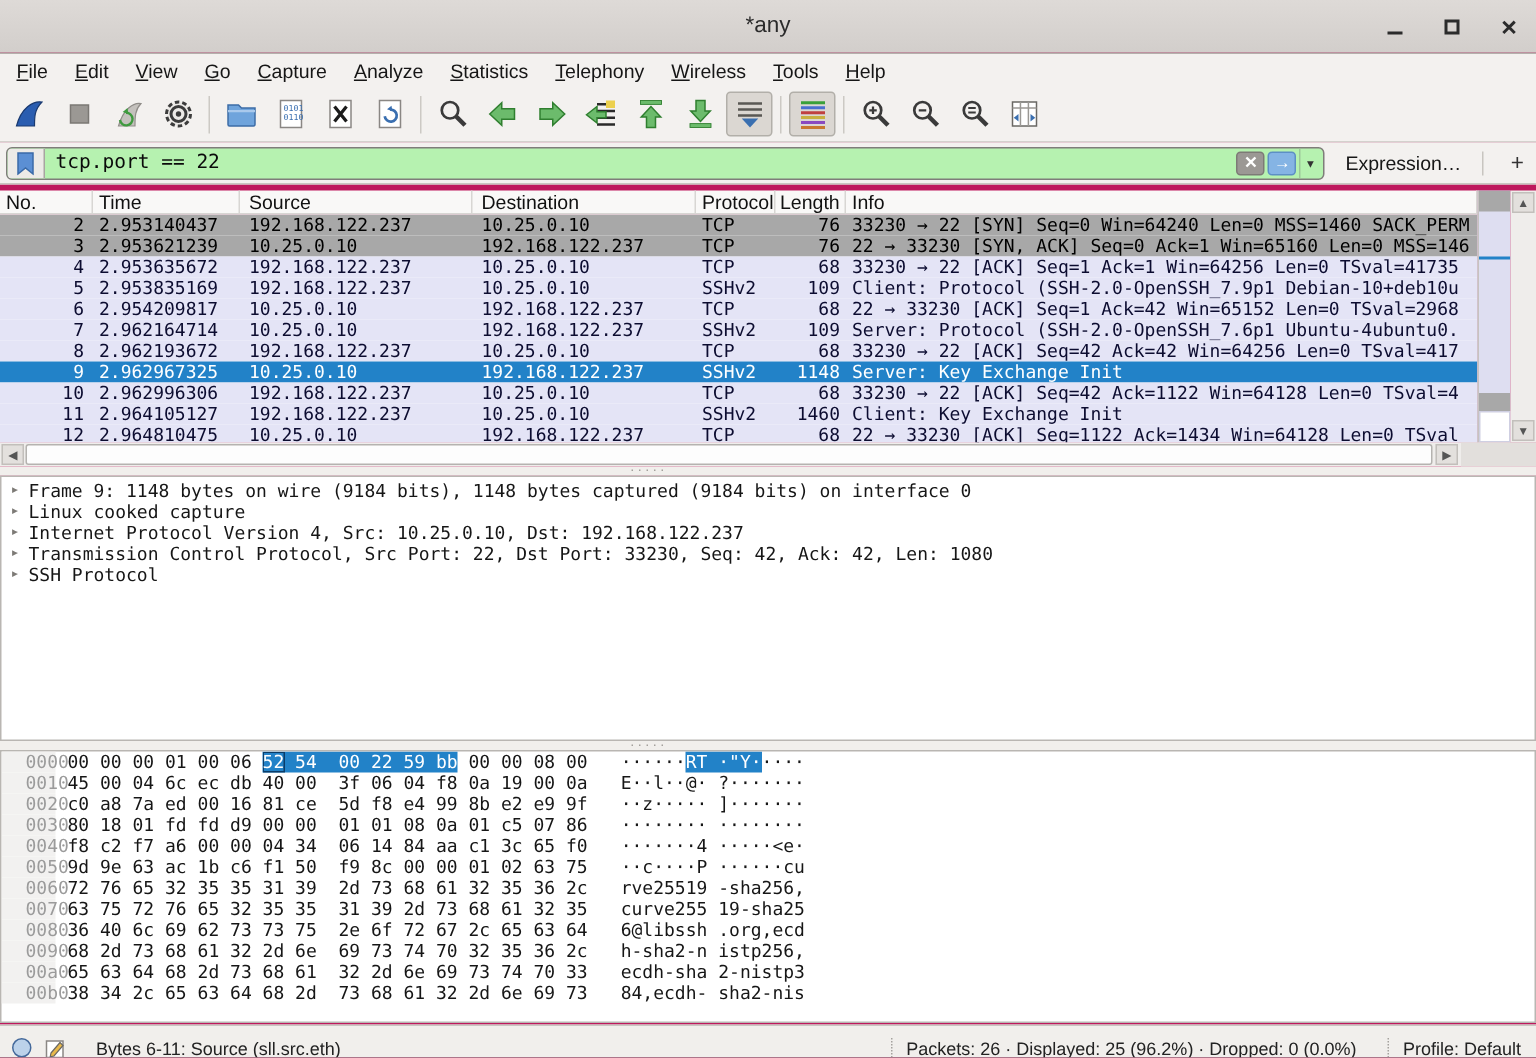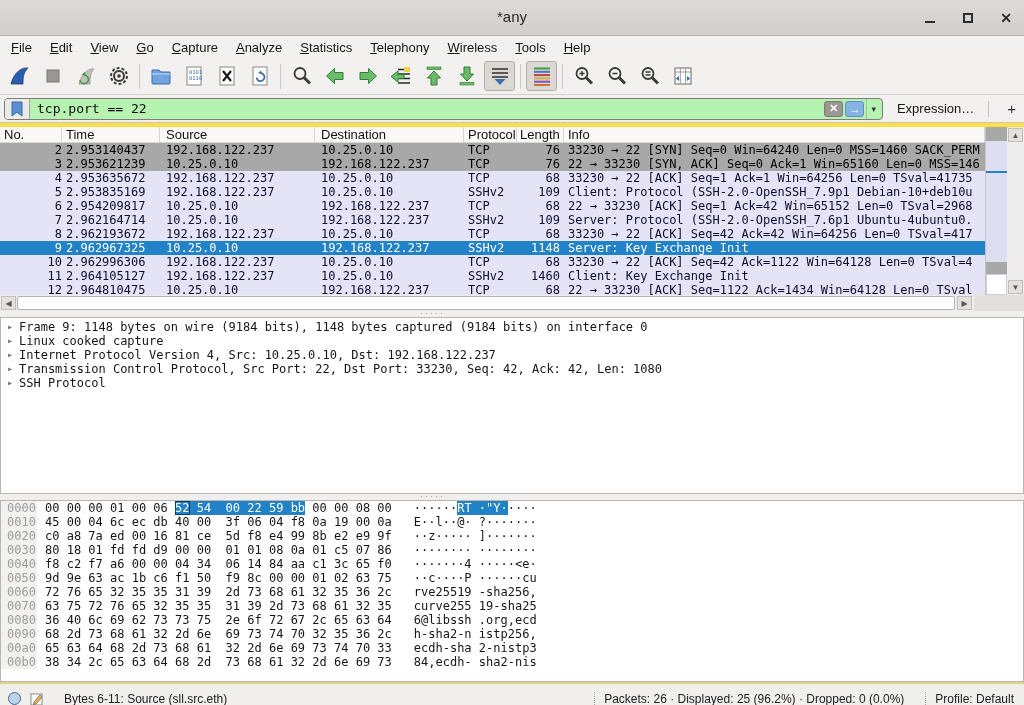--- a/index.html
+++ b/index.html
@@ -1,19 +1,19 @@
 <!DOCTYPE html>
 <html><head>
 <meta charset="utf-8">
 <style>
   * { box-sizing: border-box; }
   html,body { margin:0; padding:0; background:#777; }
   .win {
     position:relative; width:1024px; height:705px; overflow:hidden;
-    background:#fde047; font-family:"Liberation Sans", sans-serif; color:#161616;
+    background:#be185d; font-family:"Liberation Sans", sans-serif; color:#161616;
   }
   
   .titlebar { position:absolute; left:0; top:0; width:1024px; height:36px;
     background:linear-gradient(#dedad7,#d2cecb); border-bottom:1px solid #b4b0ac; }
   .title { position:absolute; left:0; right:0; top:8px; text-align:center; font-size:15px; color:#2b2b2b; }
   .winbtns { position:absolute; right:10px; top:0; height:36px; display:flex; align-items:center; gap:22px; }
   .wb { width:16px; height:16px; display:flex; align-items:center; justify-content:center; color:#2b2b2b; }
   .wb-min i { display:block; width:10px; height:2px; background:#2b2b2b; margin-top:8px; }
   .wb-max i { display:block; width:10px; height:10px; border:2px solid #2b2b2b; }
   .wb-close { font-size:14px; font-weight:bold; }
@@ -51,21 +51,21 @@
     border-bottom:1px solid #d8d6d3; display:flex; font-size:13px; color:#111; }
   .phead .hc { border-right:1px solid #d8d6d3; overflow:hidden; white-space:nowrap; padding-top:0px; }
   .phead .c-no { text-align:left; padding-left:4px; }
   .phead .c-len { text-align:left; padding-left:3px; }
   .prows { position:absolute; left:0; top:143px; width:985px; height:152px; overflow:hidden; background:#fff; }
   .prow { display:flex; height:14px; line-height:14px; font-family:"DejaVu Sans Mono", monospace;
     font-size:12px; white-space:nowrap; }
   .prow.gray { background:#a8a8a8; color:#000; }
   .prow.lav { background:#e4e4f6; color:#06066a; color:#0c0c30; }
   .prow.sel { background:#2282c8; color:#fff; }
-  .c-no   { width:62px; text-align:right; overflow:hidden; flex:none; }
+  .c-no   { width:62px; text-align:right; padding-right:6px; overflow:hidden; flex:none; }
   .c-time { width:98px; padding-left:4px; overflow:hidden; flex:none; }
   .c-src  { width:155px; padding-left:6px; overflow:hidden; flex:none; }
   .c-dst  { width:149px; padding-left:6px; overflow:hidden; flex:none; }
   .c-proto{ width:53px; padding-left:4px; overflow:hidden; flex:none; }
   .c-len  { width:47px; text-align:right; padding-right:4px; overflow:hidden; flex:none; }
   .c-info { flex:1; padding-left:4px; overflow:hidden; }
   
   .minimap { position:absolute; left:985px; top:127px; width:22px; height:168px; background:#dedef1;
     border-left:1px solid #c6c3c0; overflow:hidden; }
   .mm-gray1 { position:absolute; left:0; top:0; width:100%; height:14px; background:#a8a8a8; }
@@ -92,21 +92,21 @@
   .details { position:absolute; left:0; top:317px; width:1024px; height:177px; background:#fff;
     border:1px solid #b9b6b2; padding-top:2px; overflow:hidden; }
   .dline { height:14px; line-height:14px; font-family:"DejaVu Sans Mono", monospace; font-size:12px;
     white-space:nowrap; display:flex; }
   .twisty { width:18px; text-align:center; color:#7d7a76; font-size:10px; flex:none; }
   
   .hexpane { position:absolute; left:0; top:500px; width:1024px; height:182px; background:#fff;
     border:1px solid #b9b6b2; overflow:hidden; }
   .hrow { height:14px; line-height:14px; font-family:"DejaVu Sans Mono", monospace; font-size:12px;
     display:flex; white-space:pre; }
-  .hoff { width:36px; padding-left:6px; color:#9b9b9b; background:#f2f1f0; flex:none; }
+  .hoff { width:36px; padding-left:16px; color:#9b9b9b; background:#f2f1f0; flex:none; }
   .hbytes { margin-left:8px; flex:none; }
   .hascii { margin-left:22px; flex:none; }
   .hl { background:#2282c8; color:#fff; }
   .anchor { box-shadow:inset 0 0 0 1px #0a3c68; }
   
   .statusbar { position:absolute; left:0; top:683px; width:1024px; height:30px; background:#f1efec;
     border-top:1px solid #c9c6c1; display:flex; align-items:center; font-size:12px; color:#222; }
   .expert { width:13px; height:13px; border-radius:50%; background:#bcd2ea; border:1px solid #44699b; margin-left:8px; }
   .noteicon { margin-left:9px; }
   .sb-left { margin-left:20px; }

